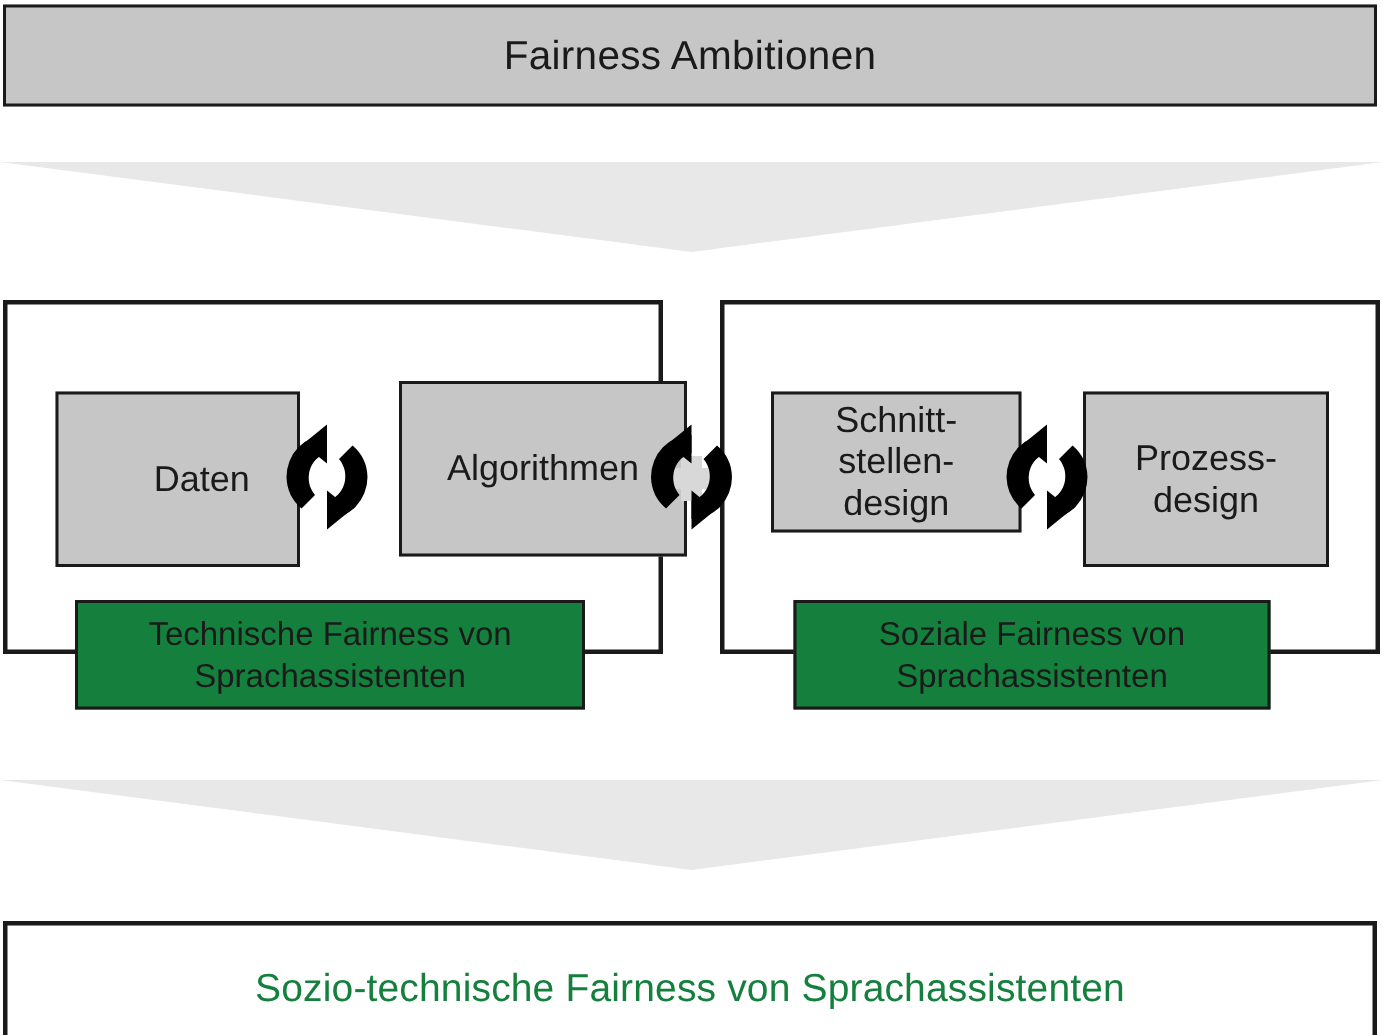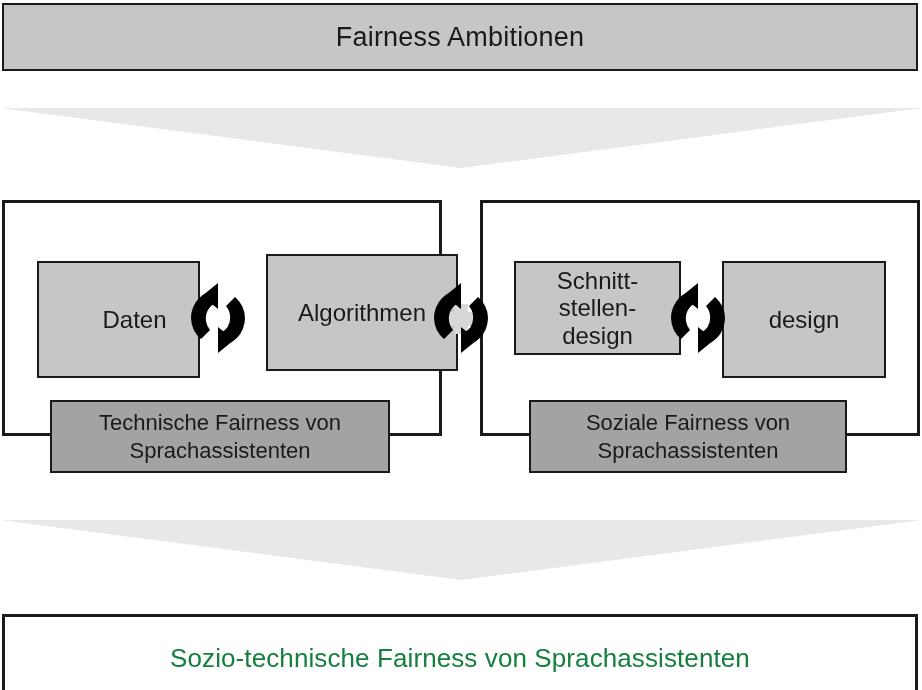--- a/index.html
+++ b/index.html
@@ -97,21 +97,21 @@
   .cycle-icon svg { display: block; }
   .cycle-left   { left: 185px; top: 280px; }
   .cycle-center { left: 428px; top: 280px; }
   .cycle-right  { left: 665px; top: 280px; }
 
   
   .label-box {
     position: absolute;
     top: 400px;
     height: 73px;
-    background: #a3a3a3;
+    background: #15803d;
     border: 2px solid #1a1a1a;
     box-sizing: border-box;
     display: flex;
     flex-direction: column;
     align-items: center;
     justify-content: center;
     text-align: center;
     font-size: 22px;
     line-height: 1.26;
     color: #1a1a1a;
@@ -173,20 +173,21 @@
   <div class="concept-box box-schnitt">
     <span>
       <span class="nowrap-line">Schnitt-</span>
       <span class="nowrap-line">stellen-</span>
       <span class="nowrap-line">design</span>
     </span>
   </div>
 
   <div class="concept-box box-prozess">
     <span>
+      <span class="nowrap-line">Prozess-</span>
       <span class="nowrap-line">design</span>
     </span>
   </div>
 
   <div class="cycle-icon cycle-left">
     <svg width="66" height="78" viewBox="0 0 66 78" aria-hidden="true">
       <g fill="#000000">
         <path d="M33 10 A27 28 0 0 0 6 38 A27 28 0 0 0 16 59 L25 50 A16 17 0 0 1 33 22 Z"></path>
         <path d="M33 66 A27 28 0 0 0 60 38 A27 28 0 0 0 50 17 L41 26 A16 17 0 0 1 33 54 Z"></path>
         <polygon points="33 3 33 29 17 16"></polygon>

